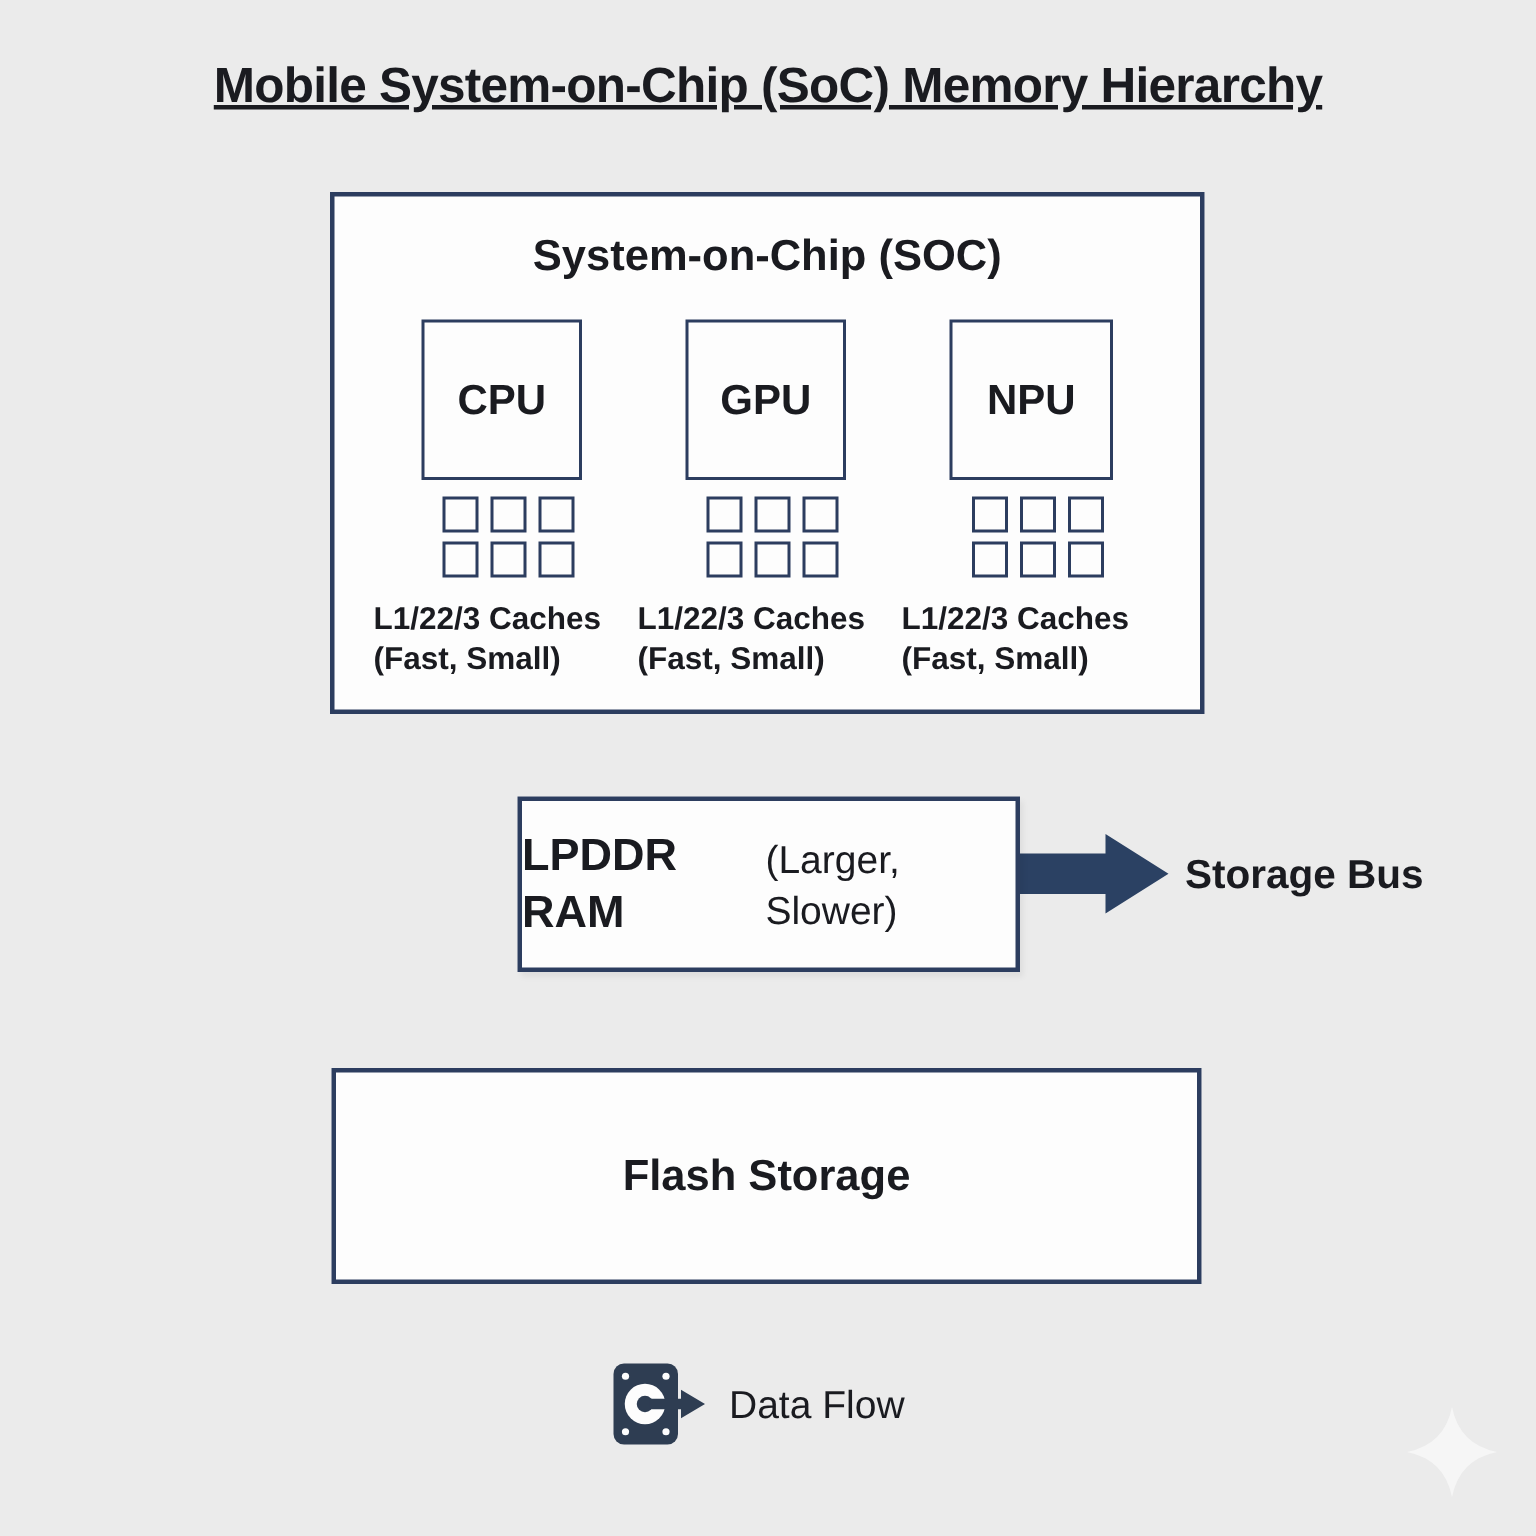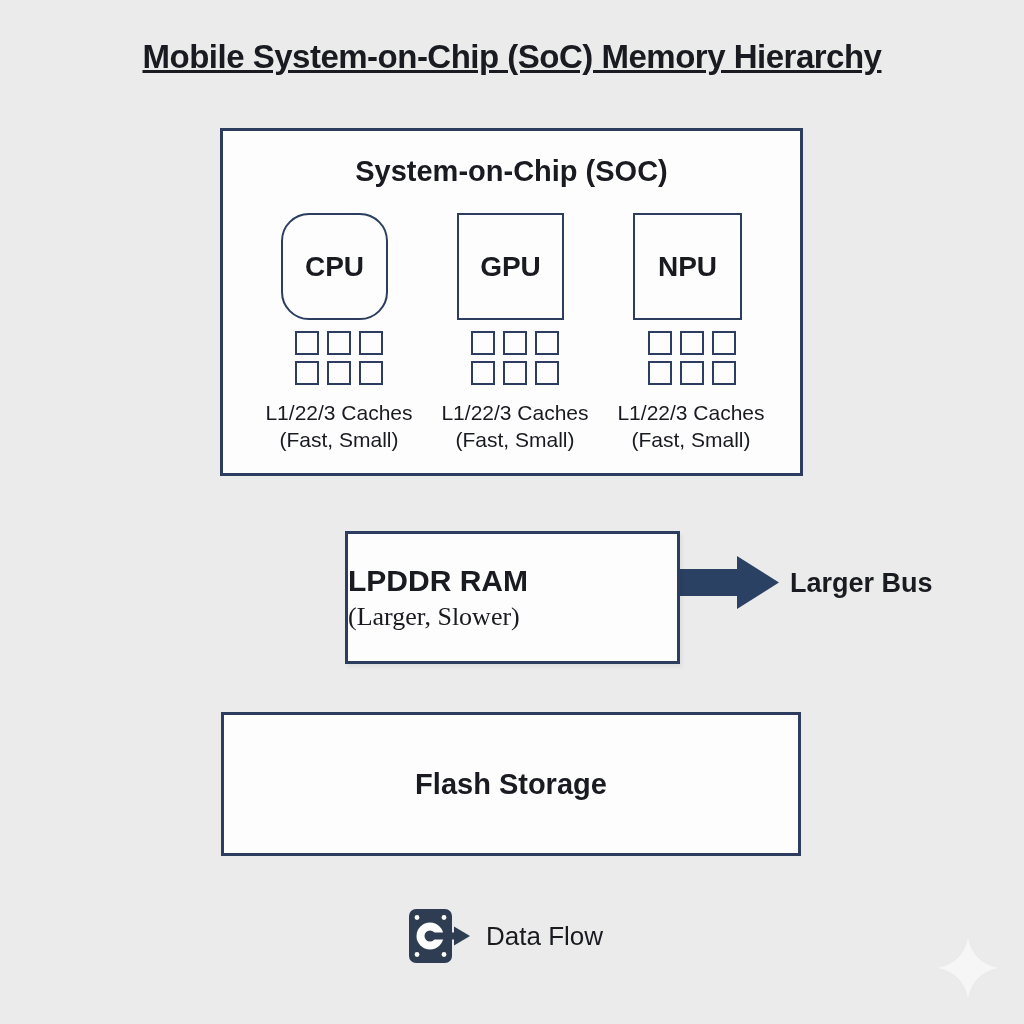--- a/index.html
+++ b/index.html
@@ -15,42 +15,42 @@
 
   .soc-box{position:absolute;left:220px;top:128px;width:583px;height:348px;
     background:var(--box-fill);border:3px solid var(--outline-navy);box-sizing:border-box;}
   .soc-title{position:absolute;top:24px;left:0;right:0;text-align:center;
     font-size:29px;font-weight:600;color:var(--text);}
 
   .proc-box{position:absolute;top:82px;width:107px;height:107px;background:var(--box-fill);
     border:2.5px solid var(--outline-navy);box-sizing:border-box;
     display:flex;align-items:center;justify-content:center;}
   .proc-box .proc-label{font-size:28px;font-weight:600;color:var(--text);}
-  .proc-cpu{left:58px;border-radius:28px;} .proc-gpu{left:234px;} .proc-npu{left:410px;width:109px;}
+  .proc-cpu{left:58px;} .proc-gpu{left:234px;} .proc-npu{left:410px;width:109px;}
 
   .cache-grid{position:absolute;top:200px;display:grid;
     grid-template-columns:repeat(3,24px);grid-template-rows:24px 24px;gap:6px 8px;}
   .grid-cpu{left:72px;} .grid-gpu{left:248px;} .grid-npu{left:425px;}
   .cache-cell{border:2.5px solid var(--outline-navy);background:var(--box-fill);box-sizing:border-box;}
 
-  .cache-label{position:absolute;top:268px;width:180px;text-align:center;
-    font-size:21px;font-weight:400;line-height:27px;color:var(--text);}
+  .cache-label{position:absolute;top:268px;width:180px;
+    font-size:21px;font-weight:700;line-height:27px;color:var(--text);}
   .label-cpu{left:26px;} .label-gpu{left:202px;} .label-npu{left:378px;}
 
   .overlay{position:absolute;left:0;top:0;width:1024px;height:1024px;pointer-events:none;}
   .nav-line{stroke:var(--outline-navy);stroke-width:2.5;fill:none;}
   .bus-arrow{fill:var(--arrow-navy);}
   .sparkle{fill:#f6f6f6;}
 
-  .ram-box{position:absolute;left:345px;top:531px;width:335px;height:133px;
+  .ram-box{position:absolute;left:345px;top:531px;width:335px;height:117px;
     background:var(--box-fill);border:3px solid var(--outline-navy);box-sizing:border-box;
-    display:flex;flex-direction:column;align-items:flex-start;justify-content:center;
+    display:flex;align-items:center;justify-content:center;
     box-shadow:2px 3px 4px rgba(0,0,0,0.06);}
   .ram-title{font-size:30px;font-weight:700;line-height:38px;color:var(--text);}
-  .ram-sub{font-size:26px;font-weight:400;line-height:34px;color:var(--text);font-family:Liberation Serif, serif;}
+  .ram-sub{font-size:26px;font-weight:400;line-height:34px;color:var(--text);}
 
   .bus-label{position:absolute;left:790px;top:568px;font-size:27px;font-weight:600;color:var(--text);}
 
   .flash-box{position:absolute;left:221px;top:712px;width:580px;height:144px;
     background:var(--box-fill);border:3px solid var(--outline-navy);box-sizing:border-box;
     display:flex;flex-direction:column;align-items:center;justify-content:center;}
   .flash-title{font-size:29px;font-weight:700;line-height:38px;color:var(--text);}
   .flash-sub{font-size:26px;font-weight:400;line-height:35px;color:var(--text);}
 
   .legend{position:absolute;left:408px;top:908px;display:flex;align-items:center;}
@@ -130,21 +130,21 @@
     <div class="cache-label label-npu">
       <div>L1/22/3 Caches</div>
       <div>(Fast, Small)</div>
     </div>
   </div>
 
   <div class="ram-box">
     <div class="ram-title">LPDDR RAM</div>
     <div class="ram-sub">(Larger, Slower)</div>
   </div>
-  <div class="bus-label">Larger Bus</div>
+  <div class="bus-label">Storage Bus</div>
 
   <div class="flash-box">
     <div class="flash-title">Flash Storage</div>
   </div>
 
   <div class="legend">
     <svg class="legend-icon" viewBox="0 0 66 56">
       <rect x="1" y="1" width="43" height="54" rx="7" fill="var(--icon-slate)"></rect>
       <circle cx="9" cy="9.5" r="2.4" fill="#fdfdfd"></circle>
       <circle cx="36" cy="9.5" r="2.4" fill="#fdfdfd"></circle>

